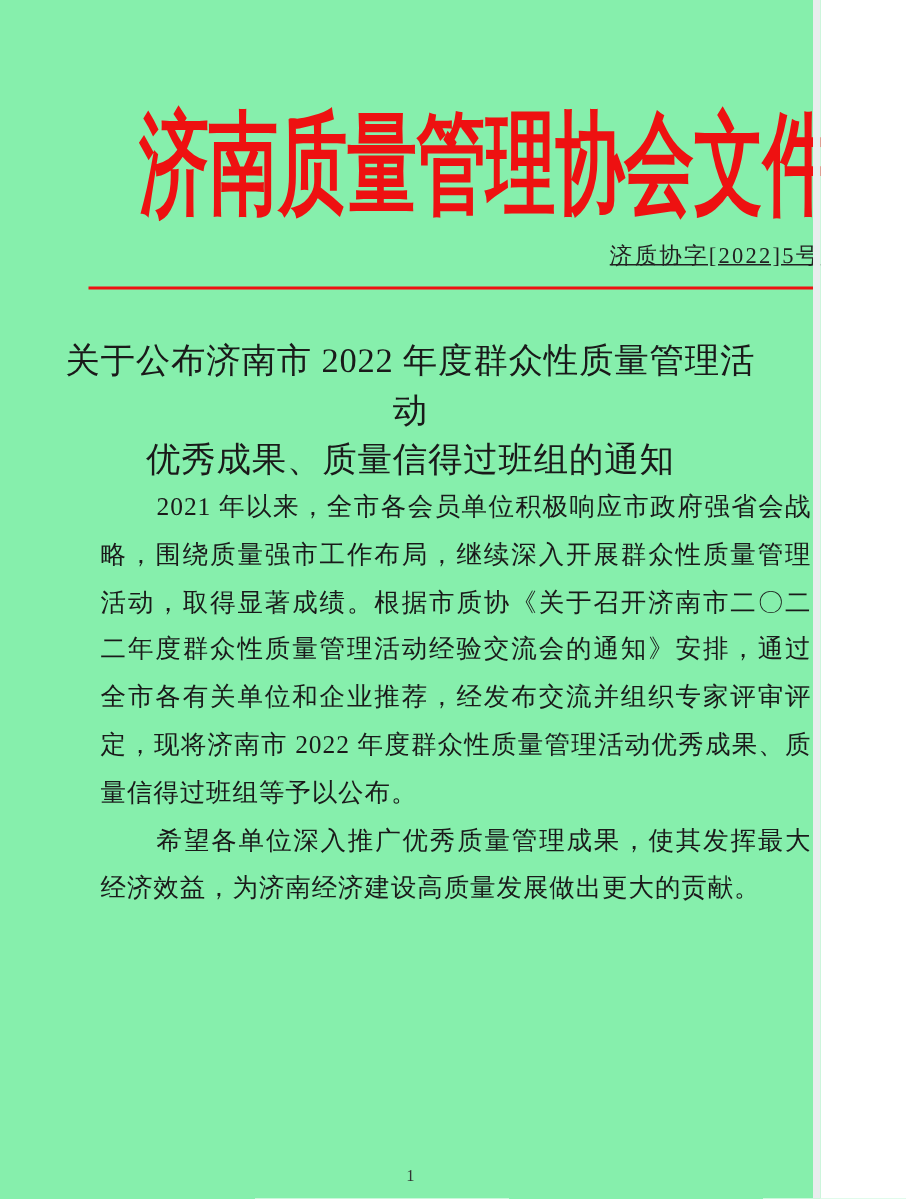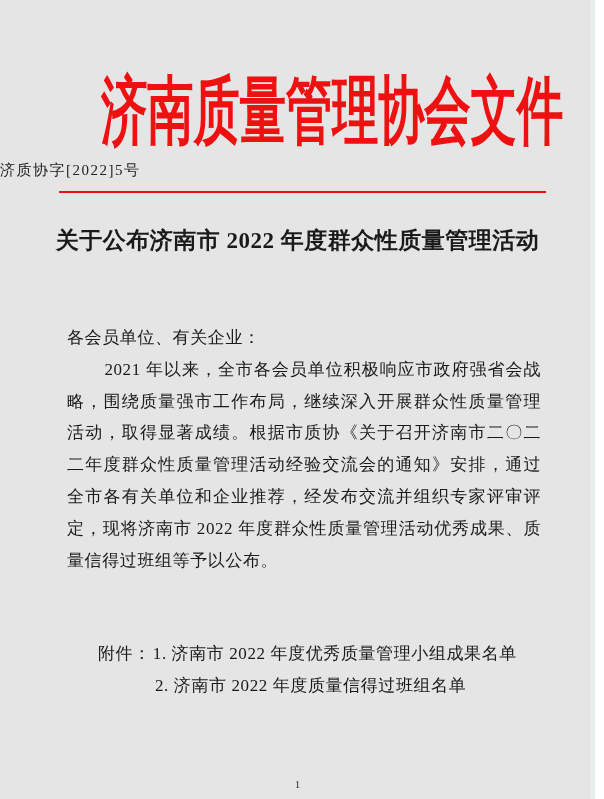--- a/index.html
+++ b/index.html
@@ -2,23 +2,23 @@
 <html><head>
 <meta charset="utf-8">
 <style>
   html, body {
     margin: 0;
     padding: 0;
     background: #ffffff;
   }
   .page {
     position: relative;
-    width: 595px;
+    width: 547px;
     height: 799px;
-    background: #e5e5e5;
+    background: #86efac;
     overflow: hidden;
     font-family: "Liberation Serif", "DejaVu Serif", serif;
     color: #1a1a1a;
   }
   .scan-edge-right {
     position: absolute;
     top: 0;
     right: 0;
     width: 5px;
     height: 100%;
@@ -37,41 +37,42 @@
     white-space: nowrap;
     transform: scale(0.66, 1.06);
     transform-origin: 50% 0;
     letter-spacing: 0px;
   }
   .doc-number {
     position: absolute;
     top: 161px;
     left: 0;
     width: 100%;
-    text-align: left;
+    text-align: right;
     font-size: 15px;
     letter-spacing: 1.5px;
     color: #222222;
+    text-decoration: underline;
   }
   .red-rule {
     position: absolute;
     top: 191px;
     left: 59px;
     width: 487px;
     height: 2px;
     background: #ee1111;
   }
   .doc-title {
     position: absolute;
     top: 224px;
     left: 32px;
     right: 32px;
     text-align: center;
     font-size: 23px;
-    font-weight: bold;
+    font-weight: normal;
     line-height: 33px;
     letter-spacing: 0.5px;
   }
   .body-block {
     position: absolute;
     top: 322px;
     left: 67px;
     width: 474px;
     font-size: 17px;
     line-height: 31.8px;
@@ -119,31 +120,28 @@
 <div class="page">
 
   <div class="org-title">济南质量管理协会文件</div>
 
   <div class="doc-number">济质协字[2022]5号</div>
 
   <div class="red-rule"></div>
 
   <div class="doc-title">
     <div>关于公布济南市 2022 年度群众性质量管理活动</div>
+    <div>优秀成果、质量信得过班组的通知</div>
   </div>
 
   <div class="body-block">
-    <p class="salutation">各会员单位、有关企业：</p>
     <p>2021 年以来，全市各会员单位积极响应市政府强省会战略，围绕质量强市工作布局，继续深入开展群众性质量管理活动，取得显著成绩。根据市质协《关于召开济南市二〇二二年度群众性质量管理活动经验交流会的通知》安排，通过全市各有关单位和企业推荐，经发布交流并组织专家评审评定，现将济南市 2022 年度群众性质量管理活动优秀成果、质量信得过班组等予以公布。</p>
+    <p>希望各单位深入推广优秀质量管理成果，使其发挥最大经济效益，为济南经济建设高质量发展做出更大的贡献。</p>
   </div>
 
   <div class="attachments">
-    <div class="attachment-row">
-      <span class="label">附件：</span><span>1. 济南市 2022 年度优秀质量管理小组成果名单</span>
-    </div>
-    <div class="attachment-row indented">2. 济南市 2022 年度质量信得过班组名单</div>
   </div>
 
   <div class="page-number">1</div>
 
   <div class="scan-edge-right"></div>
 
 </div>
 
 </body></html>

